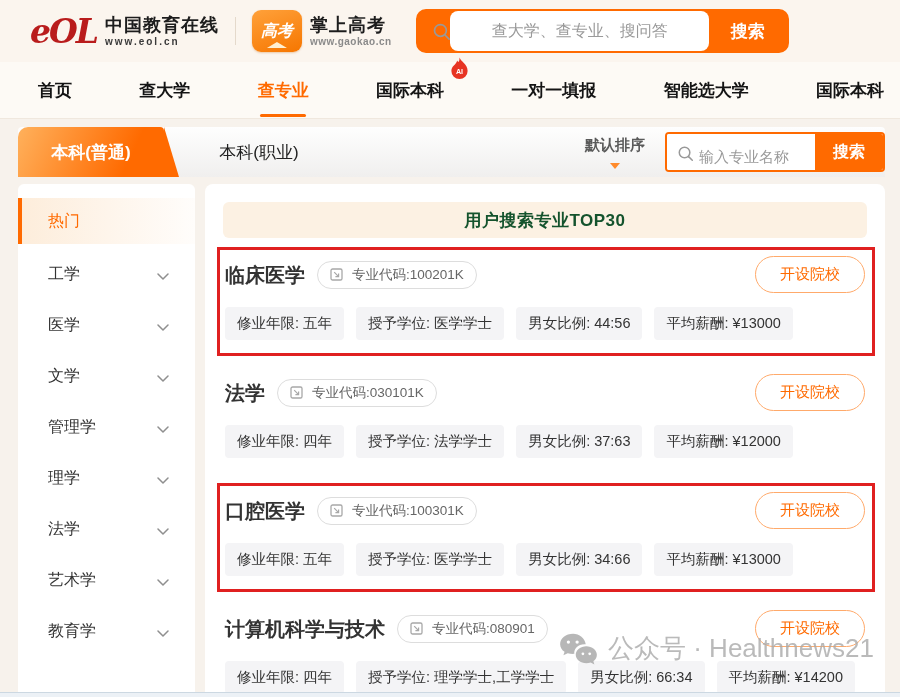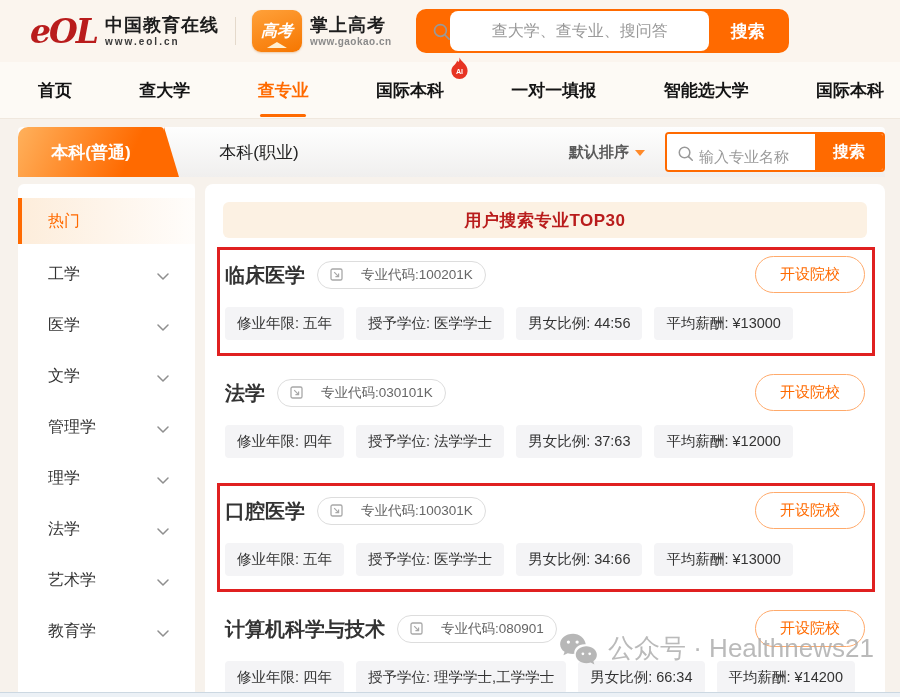--- a/index.html
+++ b/index.html
@@ -29,42 +29,42 @@
   .nav-item.active { color:#ff6a00; }
   .nav-item.active::after { content:""; position:absolute; left:50%; transform:translateX(-50%); bottom:-9px; width:46px; height:3px; border-radius:2px; background:#ff6a00; }
   .nav-badge { position:absolute; top:-16px; right:-24px; }
 
   
   .tabbar { margin:8px 15px 0 18px; height:50px; background:linear-gradient(180deg,#fefefe,#f0efee); display:flex; align-items:center; border-radius:4px 4px 0 0; }
   .tab { height:50px; display:flex; align-items:center; justify-content:center; font-size:17px; color:#222; width:136px; cursor:pointer; }
   .tab.active { position:relative; width:146px; color:#fff; font-weight:700; background:linear-gradient(115deg,#ffb15c,#ff6a00 75%); border-radius:10px 4px 0 0; margin-right:16px; }
   .tab.active::after { content:""; position:absolute; right:-15px; bottom:0; width:0; height:0; border-bottom:50px solid #ff6a00; border-right:15px solid transparent; }
   .tab-right { margin-left:auto; display:flex; align-items:center; gap:20px; }
-  .sort { display:flex; align-items:center; gap:6px; font-size:15px; color:#5a5a5a; font-weight:600; cursor:pointer; }
+  .sort { display:flex; align-items:center; gap:6px; font-size:15px; color:#5a5a5a; font-weight:600; cursor:pointer;flex-direction:column; }
   .tri { width:0; height:0; border-left:5px solid transparent; border-right:5px solid transparent; border-top:6px solid #ff8a2a; margin-top:2px; }
   .minisearch { position:relative; display:flex; height:40px; border:2px solid #ff6a00; border-radius:4px; overflow:hidden; background:#fff; }
   .minisearch .mag2 { position:absolute; left:10px; top:11px; pointer-events:none; }
   .minisearch input { width:148px; border:none; outline:none; padding:8px 6px 0 32px; font-size:15px; color:#333; }
   .minisearch input::placeholder { color:#9a9a9a; }
   .minisearch button { width:68px; border:none; background:#ff6a00; color:#fff; font-size:16px; font-weight:700; cursor:pointer; }
 
   
   .content { display:flex; gap:10px; margin:7px 15px 0 18px; height:512px; }
   .sidebar { width:177px; background:#fff; border-radius:6px 6px 0 0; padding-top:14px; overflow:hidden; }
   .side-item { height:51px; display:flex; align-items:center; justify-content:space-between; padding:0 26px 0 30px; font-size:16px; color:#333; cursor:pointer; }
   .side-item.active { background:linear-gradient(90deg,#fdeddb,#fffdfb); border-left:4px solid #ff6a00; padding-left:26px; color:#ff6a00; height:46px; margin-bottom:5px; }
   .side-item .chev { flex:0 0 auto; }
 
   .panel { flex:1; background:#fff; border-radius:8px 8px 0 0; padding:18px 18px 0; overflow:hidden; }
-  .banner { height:36px; background:#fcf1e3; border-radius:6px; display:flex; align-items:center; justify-content:center; color:#b91c1c; font-weight:800; font-size:17px; letter-spacing:.5px; }
+  .banner { height:36px; background:#fcf1e3; border-radius:6px; display:flex; align-items:center; justify-content:center; color:#14532d; font-weight:800; font-size:17px; letter-spacing:.5px; }
   .major { position:relative; padding:18px 2px 16px; }
   .major.hl::before { content:""; position:absolute; left:-6px; right:-8px; top:9px; bottom:0; border:3px solid #e02020; pointer-events:none; }
   .major-head { display:flex; align-items:center; gap:12px; }
   .major-name { font-size:20px; font-weight:700; color:#333; cursor:pointer; line-height:28px; }
-  .code-pill { display:inline-flex; align-items:center; gap:18px; border:1px solid #ddd; border-radius:15px; padding:4px 12px; font-size:13.5px; color:#666; background:#fff; }
+  .code-pill { display:inline-flex; align-items:center; gap:9px; border:1px solid #ddd; border-radius:15px; padding:4px 12px; font-size:13.5px; color:#666; background:#fff; }
   .open-btn { margin-left:auto; padding:8px 24px; border:1px solid #ffaa6b; border-radius:19px; background:#fff; color:#ff6a00; font-size:15px; cursor:pointer; white-space:nowrap; }
   .tags { display:flex; gap:12px; margin-top:14px; flex-wrap:nowrap; }
   .tag { background:#f4f4f6; border-radius:4px; padding:7px 12px; font-size:14.5px; color:#333; white-space:nowrap; }
 
   
   .watermark { position:absolute; left:558px; top:631px; display:flex; align-items:center; gap:9px; color:#a9a9a9; opacity:.8; font-size:26px; pointer-events:none; }
   .bottom-edge { position:absolute; left:0; right:0; bottom:0; height:5px; background:#ecf1f6; border-top:1px solid #ccd8e2; }
 </style>
 </head>
 <body>

